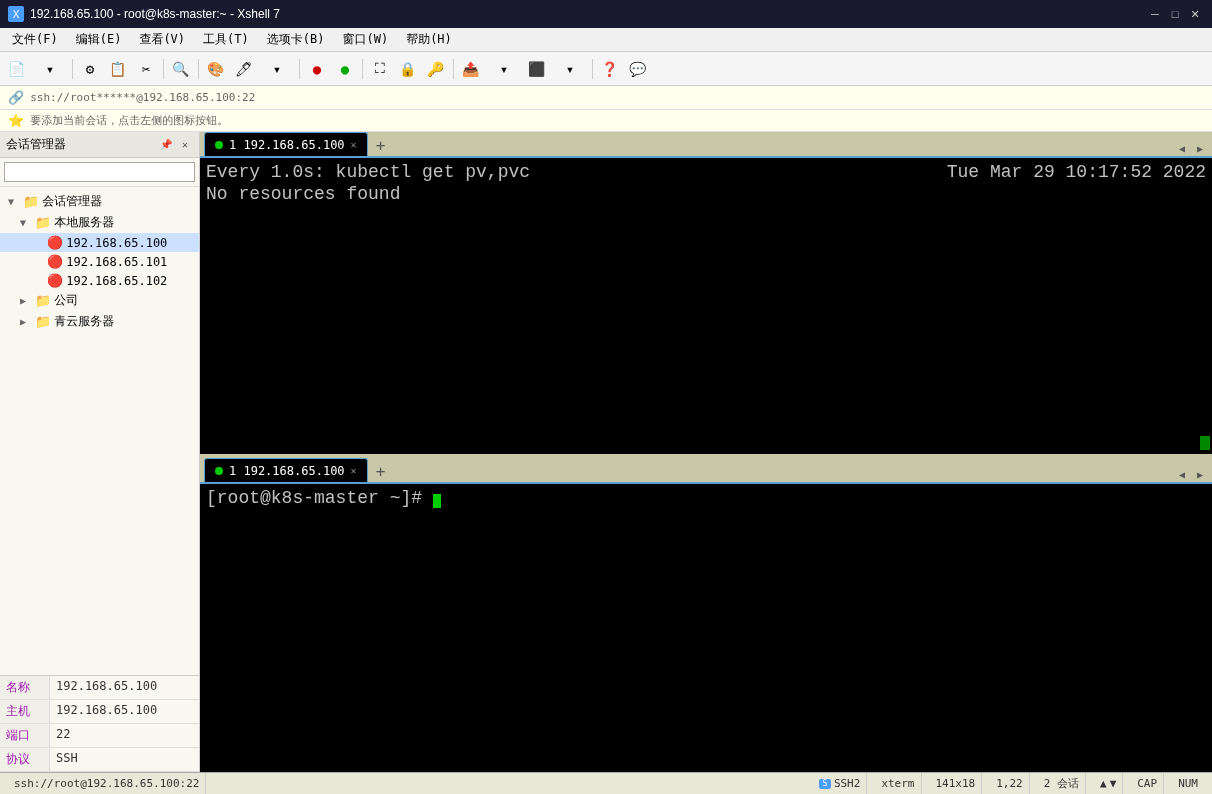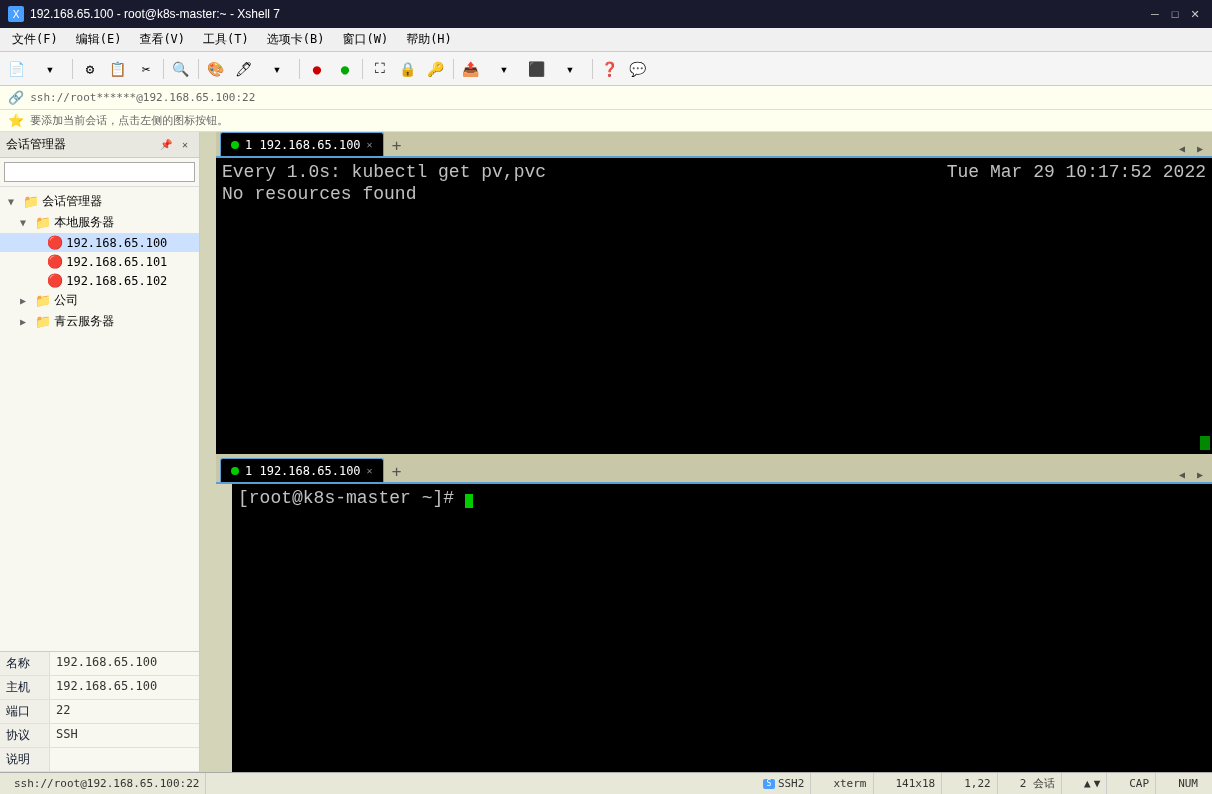--- a/index.html
+++ b/index.html
@@ -227,38 +227,37 @@
       padding: 0;
     }
     .info-row {
       display: flex;
       border-bottom: 1px solid #e0e0d8;
       font-size: 12px;
     }
     .info-key {
       width: 50px;
       padding: 3px 6px;
-      color: #0f172a;
+      color: #a21caf;
       flex-shrink: 0;
       background: #f0f0e8;
       border-right: 1px solid #ddd;
     }
     .info-val {
       padding: 3px 6px;
       color: #333;
       flex: 1;
     }
 
     
     .terminal-area {
       flex: 1;
       display: flex;
       flex-direction: column;
       background: #d4d4b8;
-      padding-left: 16px;
     }
 
     
     .tab-bar {
       height: 26px;
       background: #c8c8a8;
       display: flex;
       align-items: flex-end;
       padding: 0 4px;
       border-bottom: 2px solid #5a9fd4;
@@ -384,21 +383,21 @@
     
     .status-bar {
       height: 22px;
       background: #e8e8d8;
       border-top: 1px solid #aaa;
       display: flex;
       align-items: center;
       padding: 0 8px;
       font-size: 11px;
       color: #333;
-      gap: 16px;
+      gap: 8px;
     }
     .status-item {
       display: flex;
       align-items: center;
       gap: 3px;
       padding: 0 6px;
       border-right: 1px solid #ccc;
       height: 100%;
     }
     .status-item:last-child { border-right: none; }
@@ -569,24 +568,20 @@
         <div class="info-val">192.168.65.100</div>
       </div>
       <div class="info-row">
         <div class="info-key">端口</div>
         <div class="info-val">22</div>
       </div>
       <div class="info-row">
         <div class="info-key">协议</div>
         <div class="info-val">SSH</div>
       </div>
-      <div class="info-row">
-        <div class="info-key">说明</div>
-        <div class="info-val"></div>
-      </div>
     </div>
   </div>
 
   <div class="terminal-area">
 
     <div class="terminal-panels">
 
       <div class="tab-bar">
         <div class="tab active">
           <span class="tab-indicator"></span>
@@ -615,21 +610,21 @@
           <span>1 192.168.65.100</span>
           <span class="tab-close">✕</span>
         </div>
         <div class="tab-add">+</div>
         <div class="tab-nav">
           <div class="tab-nav-btn">◀</div>
           <div class="tab-nav-btn">▶</div>
         </div>
       </div>
 
-      <div class="terminal-panel" style="flex: 1; margin-left: 16px;">
+      <div class="terminal-panel" style="flex: 1;">
         <div class="terminal-prompt"><span>[root@k8s-master ~]# </span><span class="terminal-cursor"></span></div>
       </div>
 
     </div>
   </div>
 </div>
 
 <div class="status-bar">
   <div class="status-item">
     <span>ssh://root@192.168.65.100:22</span>

